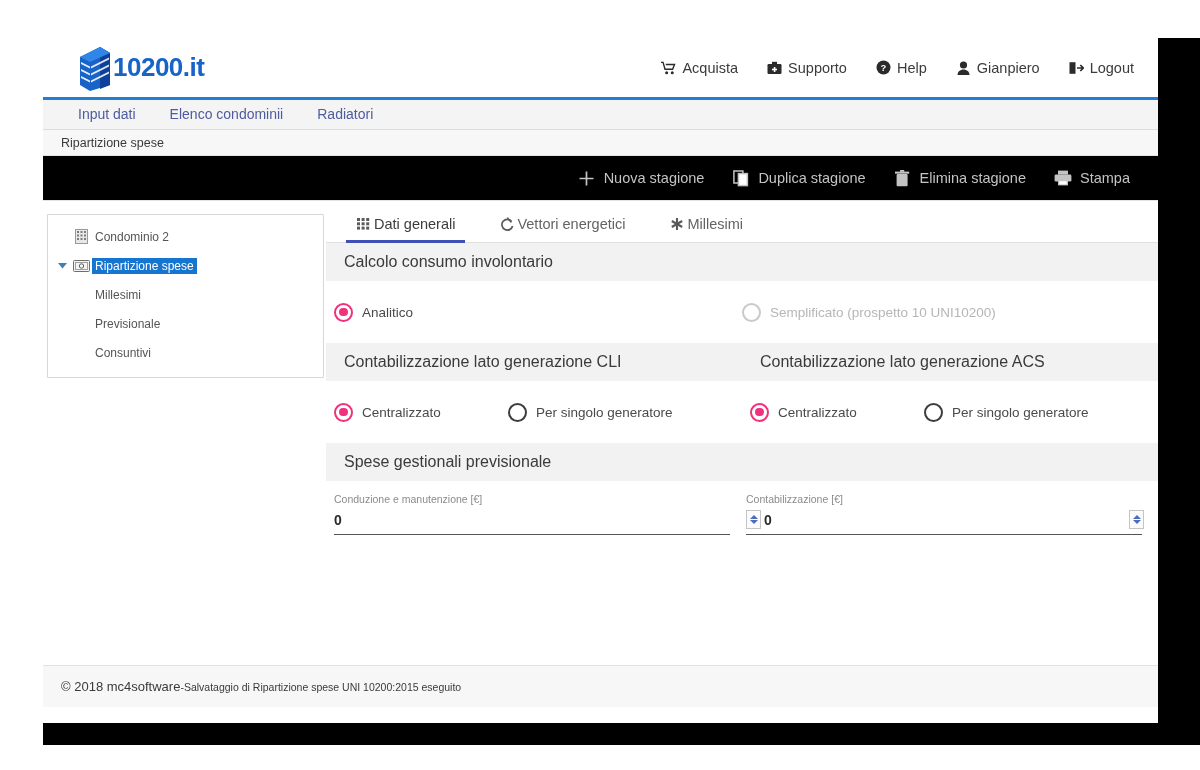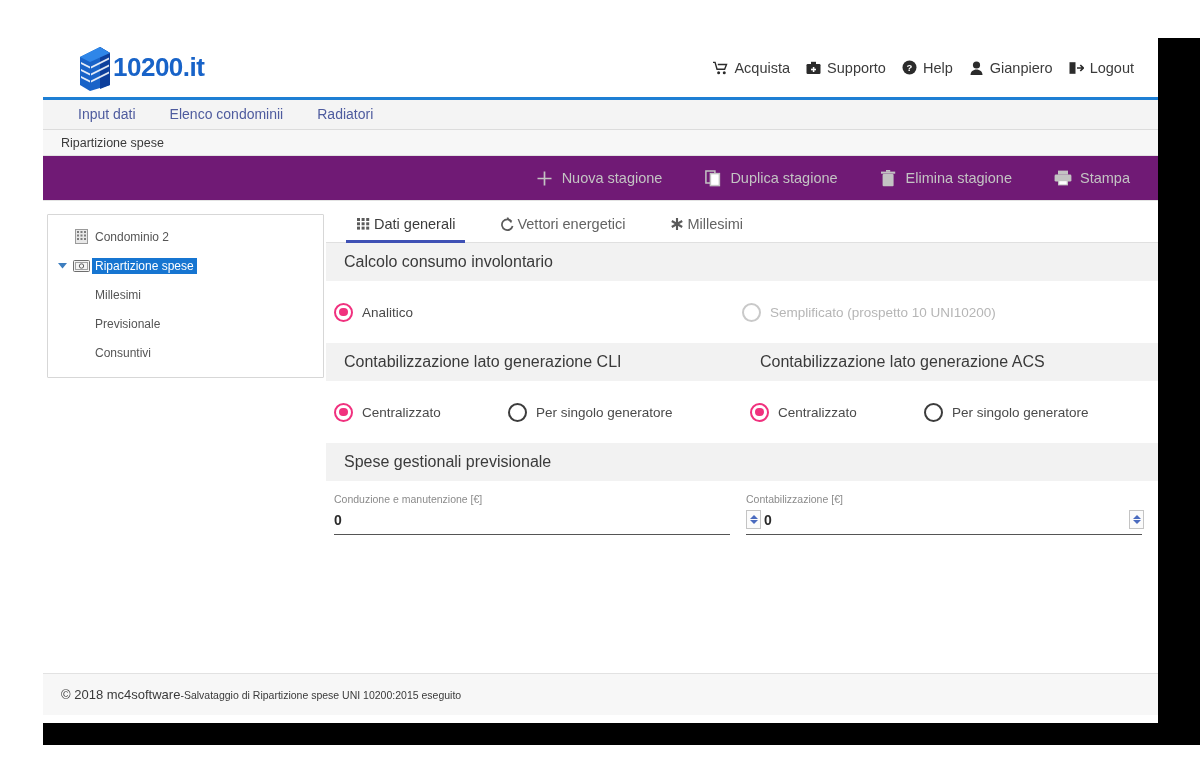--- a/index.html
+++ b/index.html
@@ -38,21 +38,21 @@
     display: flex; align-items: center;
   }
   .logo-wrap { display: flex; align-items: center; margin-left: 35px; }
   .logo-mark { width: 34px; height: 46px; position: relative; margin-right: 1px; }
   .logo-text {
     font-size: 26px; font-weight: bold; color: #1863c8; letter-spacing: -0.5px;
     font-family: "Liberation Sans", sans-serif;
   }
   .header-nav {
     position: absolute; right: 24px; top: 50%; transform: translateY(-50%);
-    display: flex; align-items: center; gap: 16px;
+    display: flex; align-items: center; gap: 29px;
   }
   .hnav-item {
     display: flex; align-items: center; gap: 6px;
     font-size: 14.5px; color: #3b3b3b; cursor: pointer; white-space: nowrap;
   }
   .hnav-icon { display: inline-flex; width: 15px; height: 15px; align-items: center; justify-content: center; }
   .hnav-icon svg { display: block; }
 
   
   .menubar {
@@ -65,23 +65,23 @@
 
   
   .breadcrumb {
     height: 26px; background: #f7f7f7; border-bottom: 1px solid #e3e3e3;
     display: flex; align-items: center; padding-left: 18px;
     font-size: 12.5px; color: #3a3a3a;
   }
 
   
   .toolbar {
-    height: 45px; background: #701a75; border-bottom: 1px solid #e3e3e3;
+    height: 45px; background: #000000; border-bottom: 1px solid #e3e3e3;
     display: flex; align-items: center; justify-content: flex-end;
-    padding-right: 28px; gap: 42px;
+    padding-right: 28px; gap: 28px;
   }
   .tb-btn {
     display: flex; align-items: center; gap: 8px;
     font-size: 14.5px; color: #c3c3c3; cursor: default; white-space: nowrap;
   }
   .tb-icon { display: inline-flex; width: 18px; height: 18px; align-items: center; justify-content: center; }
 
   
   .body-split { display: flex; height: 458px; background: #fff; }
 
@@ -183,21 +183,21 @@
   .field-label { font-size: 10.5px; color: #8b8b8b; margin-bottom: 5px; }
   .field-value-line {
     display: flex; align-items: center; gap: 3px;
     border-bottom: 1px solid #555; padding-bottom: 5px; min-height: 25px;
   }
   .field-value { font-size: 14px; font-weight: bold; color: #2a2a2a; }
   .field-spin-right { position: absolute; right: 14px; bottom: 6px; }
 
   
   .footer {
-    position: absolute; left: 0; right: 0; bottom: 8px; height: 42px;
+    position: absolute; left: 0; right: 0; bottom: 16px; height: 42px;
     background: #f7f7f7; border-top: 1px solid #e2e2e2;
     display: flex; align-items: center; padding-left: 18px;
   }
   .footer-a { font-size: 13px; color: #3a3a3a; }
   .footer-b { font-size: 10.5px; color: #3a3a3a; }
 </style>
 </head>
 <body>
 
 <div id="screen">

